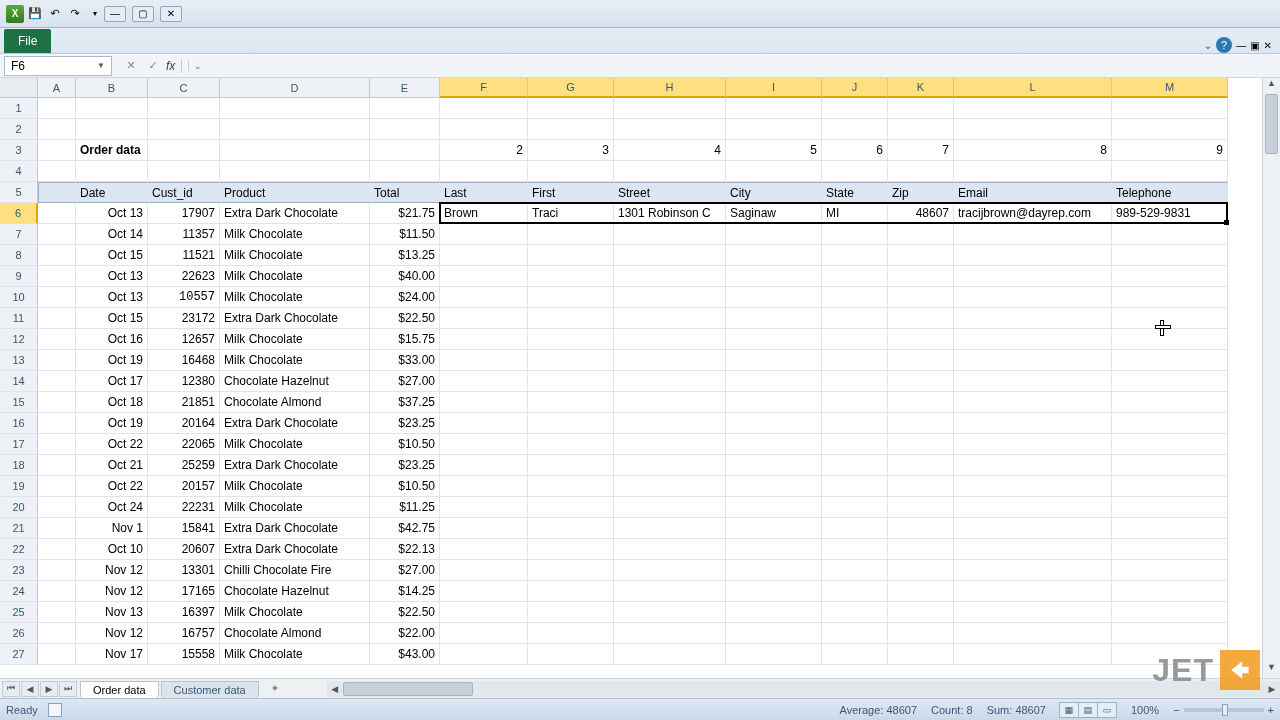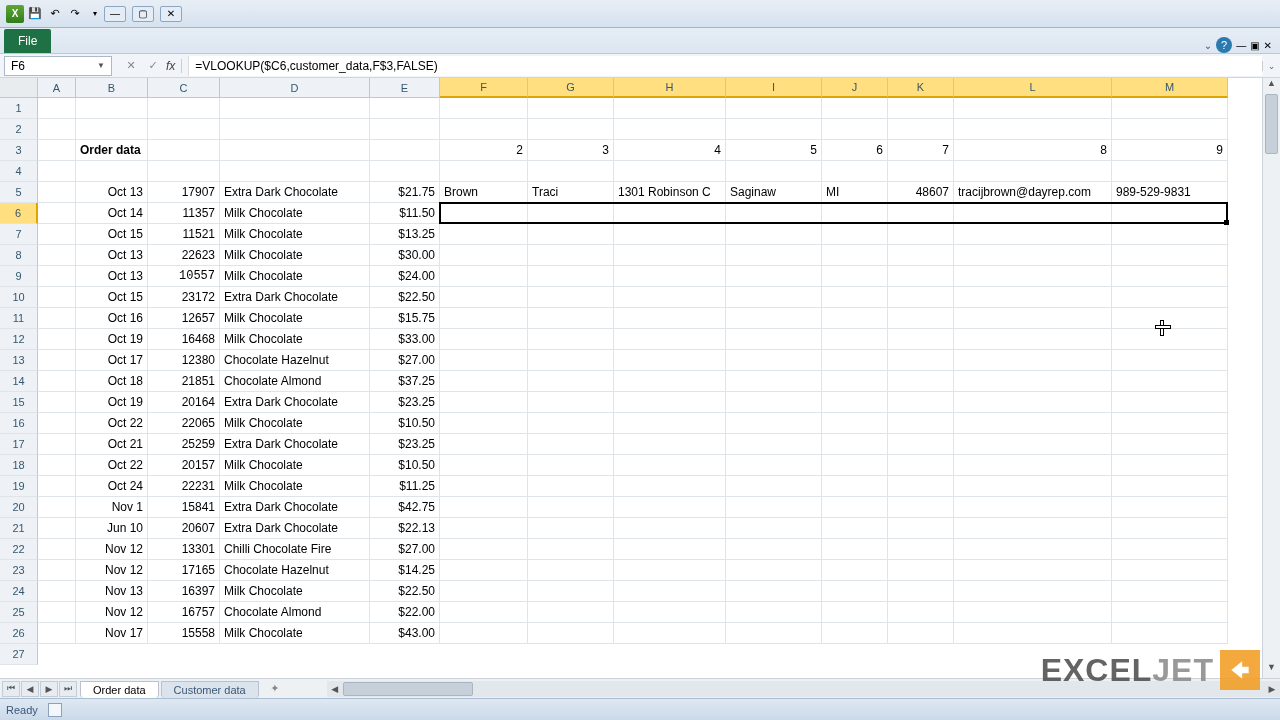--- a/index.html
+++ b/index.html
@@ -120,21 +120,20 @@
 <div class="formula-bar">
   <div class="name-box">
     <span>F6</span>
     <span class="drop">▼</span>
   </div>
   <div class="fx-btns">
     <span class="fx-btn">✕</span>
     <span class="fx-btn">✓</span>
     <span class="fx-label">fx</span>
   </div>
-  <input class="formula-input" value="=VLOOKUP($C6,customer_data,F$3,FALSE)" style="">
   <div class="formula-expand">⌄</div>
 </div>
 
 <div class="grid-container">
   <div class="corner"></div>
   <div class="col-headers" id="col-headers">
       <div class="col-h" style="width: 38px;">A</div>
       <div class="col-h" style="width: 72px;">B</div>
       <div class="col-h" style="width: 72px;">C</div>
       <div class="col-h" style="width: 150px;">D</div>
@@ -231,20 +230,35 @@
         <div class="cell" style="width: 70px;"></div>
         <div class="cell" style="width: 88px;"></div>
         <div class="cell" style="width: 86px;"></div>
         <div class="cell" style="width: 112px;"></div>
         <div class="cell" style="width: 96px;"></div>
         <div class="cell" style="width: 66px;"></div>
         <div class="cell" style="width: 66px;"></div>
         <div class="cell" style="width: 158px;"></div>
         <div class="cell" style="width: 116px;"></div>
       </div>
+      <div class="row table-hdr">
+        <div class="cell" style="width: 38px;"></div>
+        <div class="cell" style="width: 72px;">Date</div>
+        <div class="cell" style="width: 72px;">Cust_id</div>
+        <div class="cell" style="width: 150px;">Product</div>
+        <div class="cell" style="width: 70px;">Total</div>
+        <div class="cell" style="width: 88px;">Last</div>
+        <div class="cell" style="width: 86px;">First</div>
+        <div class="cell" style="width: 112px;">Street</div>
+        <div class="cell" style="width: 96px;">City</div>
+        <div class="cell" style="width: 66px;">State</div>
+        <div class="cell" style="width: 66px;">Zip</div>
+        <div class="cell" style="width: 158px;">Email</div>
+        <div class="cell" style="width: 116px;">Telephone</div>
+      </div>
       <div class="row">
         <div class="cell" style="width: 38px;"></div>
         <div class="cell r" style="width: 72px;">Oct 13</div>
         <div class="cell r" style="width: 72px;">17907</div>
         <div class="cell" style="width: 150px;">Extra Dark Chocolate</div>
         <div class="cell r" style="width: 70px;">$21.75</div>
         <div class="cell" style="width: 88px;">Brown</div>
         <div class="cell" style="width: 86px;">Traci</div>
         <div class="cell" style="width: 112px;">1301 Robinson C</div>
         <div class="cell" style="width: 96px;">Saginaw</div>
@@ -281,21 +295,21 @@
         <div class="cell" style="width: 66px;"></div>
         <div class="cell" style="width: 66px;"></div>
         <div class="cell" style="width: 158px;"></div>
         <div class="cell" style="width: 116px;"></div>
       </div>
       <div class="row">
         <div class="cell" style="width: 38px;"></div>
         <div class="cell r" style="width: 72px;">Oct 13</div>
         <div class="cell r" style="width: 72px;">22623</div>
         <div class="cell" style="width: 150px;">Milk Chocolate</div>
-        <div class="cell r" style="width: 70px;">$30.00</div>
+        <div class="cell r" style="width: 70px;">$40.00</div>
         <div class="cell" style="width: 88px;"></div>
         <div class="cell" style="width: 86px;"></div>
         <div class="cell" style="width: 112px;"></div>
         <div class="cell" style="width: 96px;"></div>
         <div class="cell" style="width: 66px;"></div>
         <div class="cell" style="width: 66px;"></div>
         <div class="cell" style="width: 158px;"></div>
         <div class="cell" style="width: 116px;"></div>
       </div>
       <div class="row">
@@ -473,21 +487,21 @@
         <div class="cell" style="width: 86px;"></div>
         <div class="cell" style="width: 112px;"></div>
         <div class="cell" style="width: 96px;"></div>
         <div class="cell" style="width: 66px;"></div>
         <div class="cell" style="width: 66px;"></div>
         <div class="cell" style="width: 158px;"></div>
         <div class="cell" style="width: 116px;"></div>
       </div>
       <div class="row">
         <div class="cell" style="width: 38px;"></div>
-        <div class="cell r" style="width: 72px;">Jun 10</div>
+        <div class="cell r" style="width: 72px;">Oct 10</div>
         <div class="cell r" style="width: 72px;">20607</div>
         <div class="cell" style="width: 150px;">Extra Dark Chocolate</div>
         <div class="cell r" style="width: 70px;">$22.13</div>
         <div class="cell" style="width: 88px;"></div>
         <div class="cell" style="width: 86px;"></div>
         <div class="cell" style="width: 112px;"></div>
         <div class="cell" style="width: 96px;"></div>
         <div class="cell" style="width: 66px;"></div>
         <div class="cell" style="width: 66px;"></div>
         <div class="cell" style="width: 158px;"></div>
@@ -594,23 +608,40 @@
     <div class="hthumb"></div>
     <div class="harrow" style="margin-left:auto;">▶</div>
   </div>
 </div>
 
 <div class="status-bar">
   <div class="status-left">
     <span>Ready</span>
     <div class="macro-icon"></div>
   </div>
+  <div class="status-right">
+    <span>Average: 48607</span>
+    <span>Count: 8</span>
+    <span>Sum: 48607</span>
+    <div class="view-btns">
+      <div class="view-btn">▦</div>
+      <div class="view-btn">▤</div>
+      <div class="view-btn">▭</div>
+    </div>
+    <span>100%</span>
+    <div class="zoom">
+      <span>−</span>
+      <div class="zoom-track">
+          <div class="zoom-thumb"></div>
+        </div>
+      <span>+</span>
+    </div>
+  </div>
 </div>
 
 <div class="watermark">
-  <span>EXCEL</span>
     <span class="jet">JET</span>
   <div class="arrow-box">
     <svg viewBox="0 0 24 24">
         <path d="M4 12 L14 4 L14 9 L20 9 L20 15 L14 15 L14 20 Z" fill="#fff"></path>
       </svg>
   </div>
 </div>
 
 </body></html>

